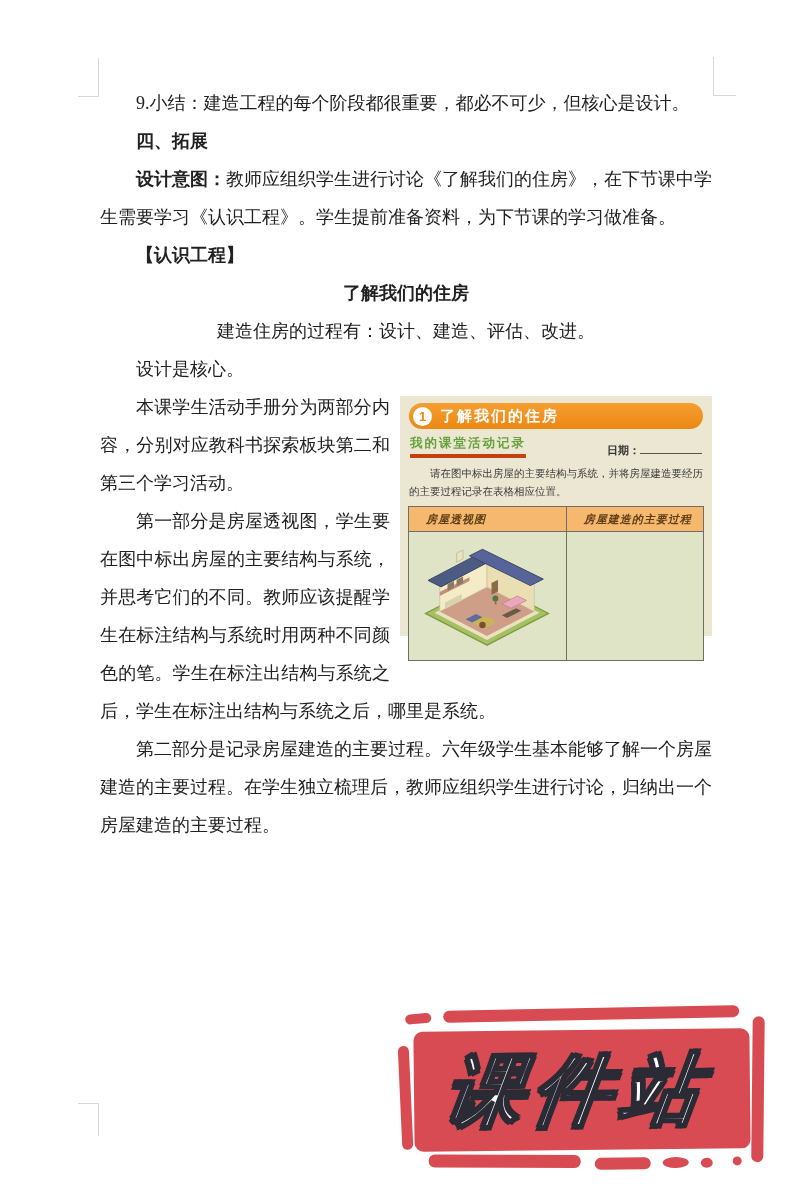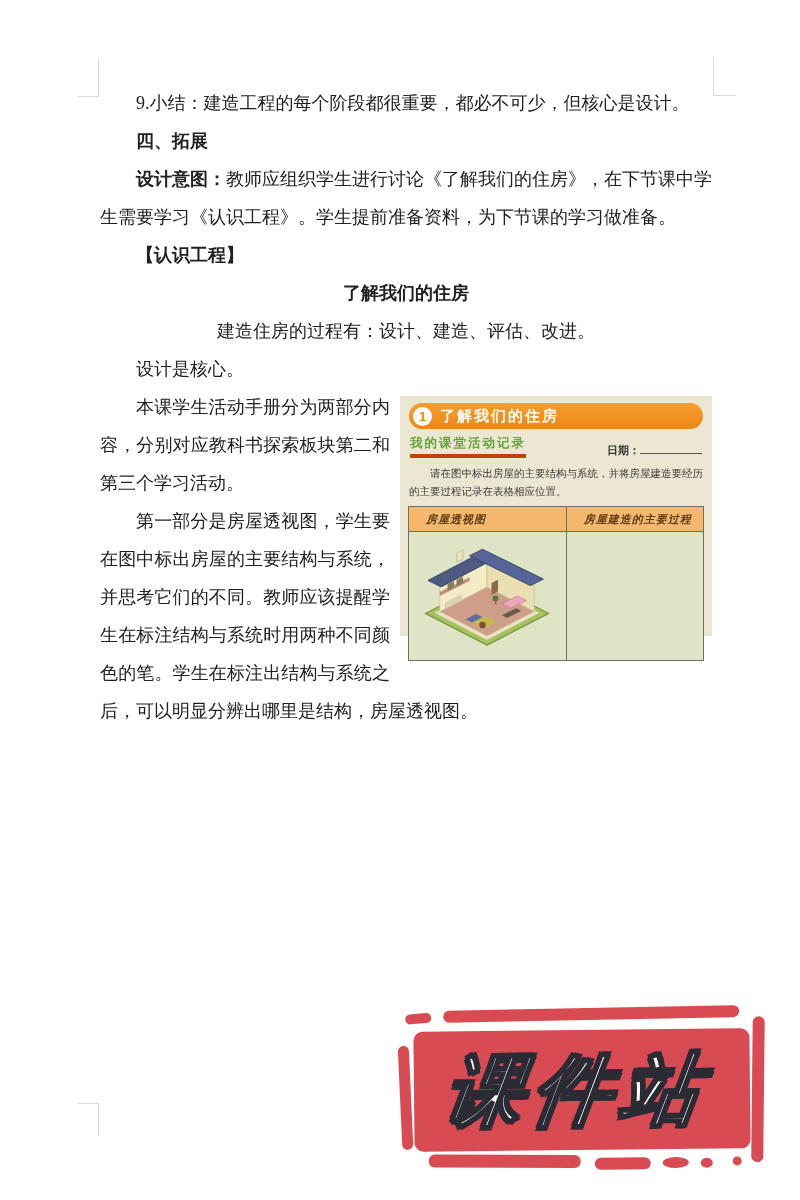--- a/index.html
+++ b/index.html
@@ -151,21 +151,22 @@
               <rect x="117" y="95" width="2.5" height="6" fill="#8a6a4a"></rect>
             </svg>
           </td>
           <td></td>
         </tr>
       </tbody>
         </table>
     </div>
 
     <p class="indent">本课学生活动手册分为两部分内容，分别对应教科书探索板块第二和第三个学习活动。</p>
-    <p class="indent">第一部分是房屋透视图，学生要在图中标出房屋的主要结构与系统，并思考它们的不同。教师应该提醒学生在标注结构与系统时用两种不同颜色的笔。学生在标注出结构与系统之后，可以明显分辨出哪里是结构，房屋透视图。</p>
+    <p class="indent">第一部分是房屋透视图，学生要在图中标出房屋的主要结构与系统，并思考它们的不同。教师应该提醒学生在标注结构与系统时用两种不同颜色的笔。学生在标注出结构与系统之后，学生在标注出结构与系统之后，哪里是系统。</p>
+    <p class="indent">第二部分是记录房屋建造的主要过程。六年级学生基本能够了解一个房屋建造的主要过程。在学生独立梳理后，教师应组织学生进行讨论，归纳出一个房屋建造的主要过程。</p>
   </div>
 </div>
 
 <div class="stamp">
   <div class="stroke s-top1"></div>
   <div class="stroke s-top2"></div>
   <div class="stroke s-left1"></div>
   <div class="stroke s-right1"></div>
   <div class="stroke s-bot1"></div>
   <div class="stroke s-bot2"></div>

